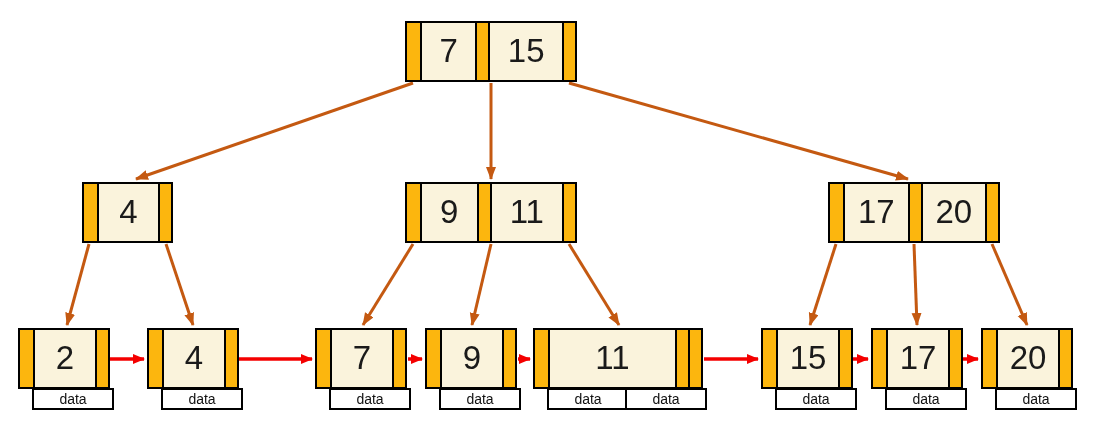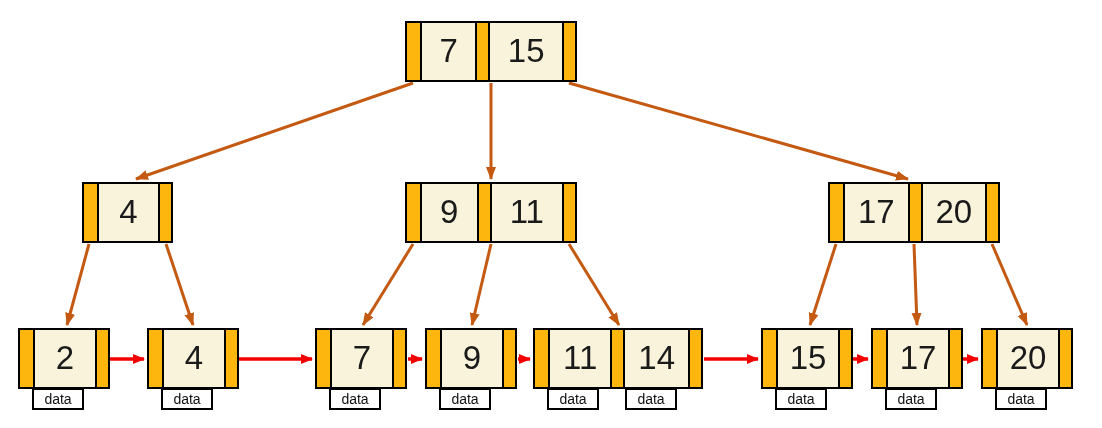--- a/index.html
+++ b/index.html
@@ -29,21 +29,21 @@
     align-items: center;
     justify-content: center;
     background: #FAF3DC;
     font-size: 33px;
     color: #1a1a1a;
     line-height: 1;
     padding-bottom: 2px;
   }
   .databox {
     position: absolute;
-    width: 52px;
+    width: 82px;
     height: 22px;
     border: 2px solid #000000;
     background: #ffffff;
     display: flex;
     align-items: center;
     justify-content: center;
     font-size: 14px;
     color: #111111;
     z-index: 2;
     line-height: 1;
@@ -143,21 +143,20 @@
     <div class="slot"></div>
     <div class="cell">9</div>
     <div class="slot"></div>
   </div>
   <div class="databox" style="left:439px; top:388px;">data</div>
 
   <div class="node" style="left:533px; top:328px; width:170px;">
     <div class="slot"></div>
     <div class="cell">11</div>
     <div class="slot"></div>
-    <div class="cell">14</div>
     <div class="slot"></div>
   </div>
   <div class="databox" style="left:547px; top:388px;">data</div>
   <div class="databox" style="left:625px; top:388px;">data</div>
 
   <div class="node" style="left:761px; top:328px; width:92px;">
     <div class="slot"></div>
     <div class="cell">15</div>
     <div class="slot"></div>
   </div>

